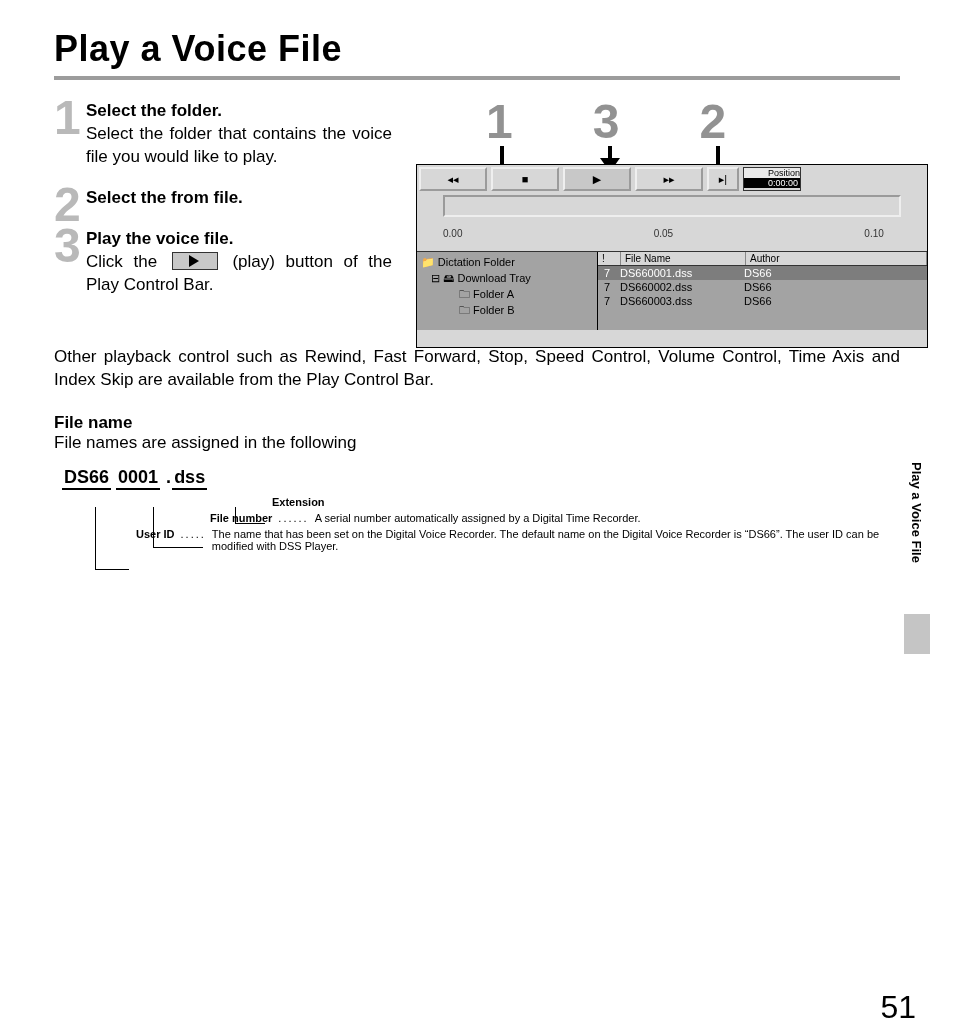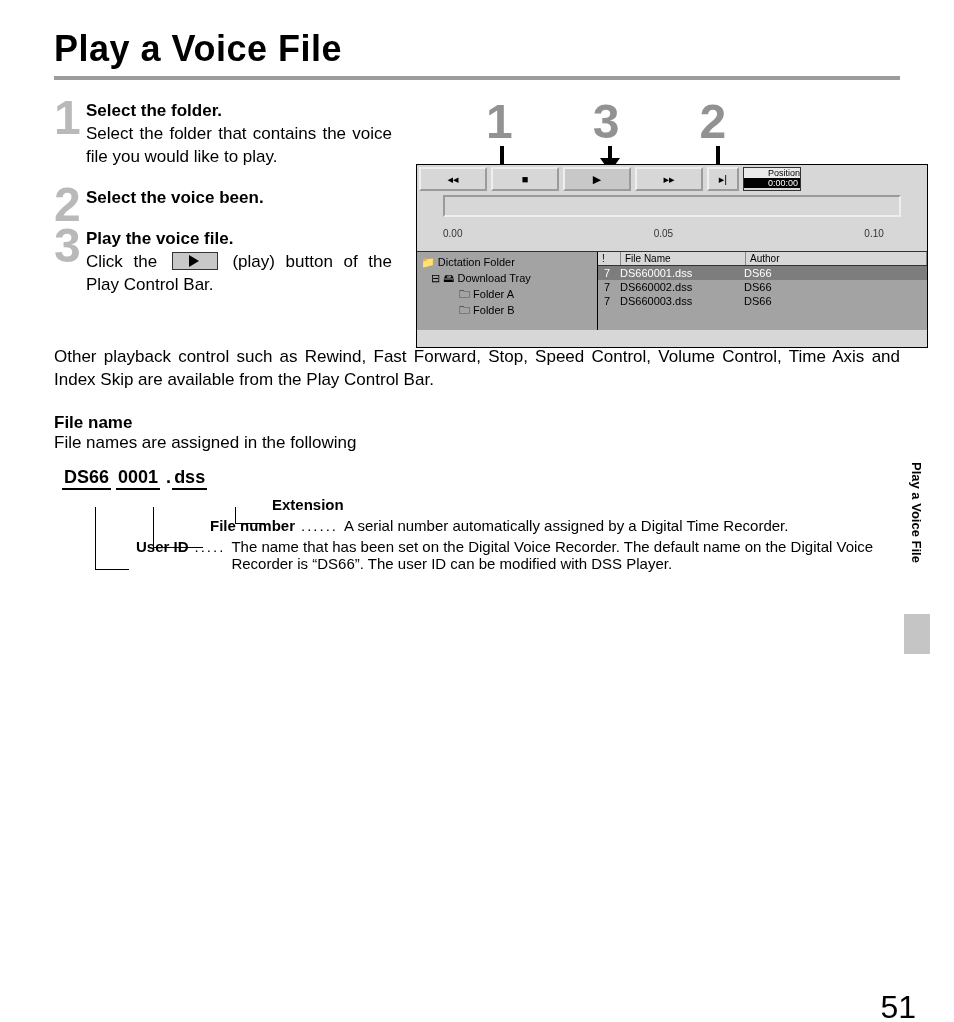--- a/index.html
+++ b/index.html
@@ -51,21 +51,21 @@
   
   .para{font-size:17px;line-height:1.35;text-align:justify;margin-top:31px}
   .section-title{font-weight:bold;font-size:17px;margin-top:22px}
   .section-body{font-size:17px}
 
   
   .fname{font-size:18px;font-weight:bold;margin-top:14px;margin-left:8px}
   .fname span{display:inline-block}
   .u{border-bottom:2px solid #000;padding:0 2px}
   .fname-dot{padding:0 1px}
-  .fname-explain{margin-top:6px;margin-left:8px;font-size:15px}
+  .fname-explain{margin-top:6px;margin-left:8px;font-size:11px}
   .exp-line{margin:4px 0 4px 0;padding-left:0;display:flex}
   .exp-label{font-weight:bold;padding-right:6px;white-space:nowrap}
   .exp-dots{letter-spacing:2px;padding-right:6px}
   .exp-text{}
   .indent0{margin-left:210px}
   .indent1{margin-left:148px}
   .indent2{margin-left:74px}
 
   
   .conn{position:absolute;background:#000}
@@ -88,21 +88,21 @@
 
   <div class="columns">
     <div class="left-col">
       <div class="step">
         <div class="step-num">1</div>
         <span class="step-title">Select the folder.</span>
         <span class="step-body">Select the folder that contains the voice file you would like to play.</span>
       </div>
       <div class="step">
         <div class="step-num">2</div>
-        <span class="step-title">Select the voice been.</span>
+        <span class="step-title">Select the from file.</span>
       </div>
       <div class="step">
         <div class="step-num">3</div>
         <span class="step-title">Play the voice file.</span>
         <span class="step-body">
           <span>Click the </span>
           <span class="play-icon"></span>
           <span> (play) button of the Play Control Bar.</span>
         </span>
       </div>

